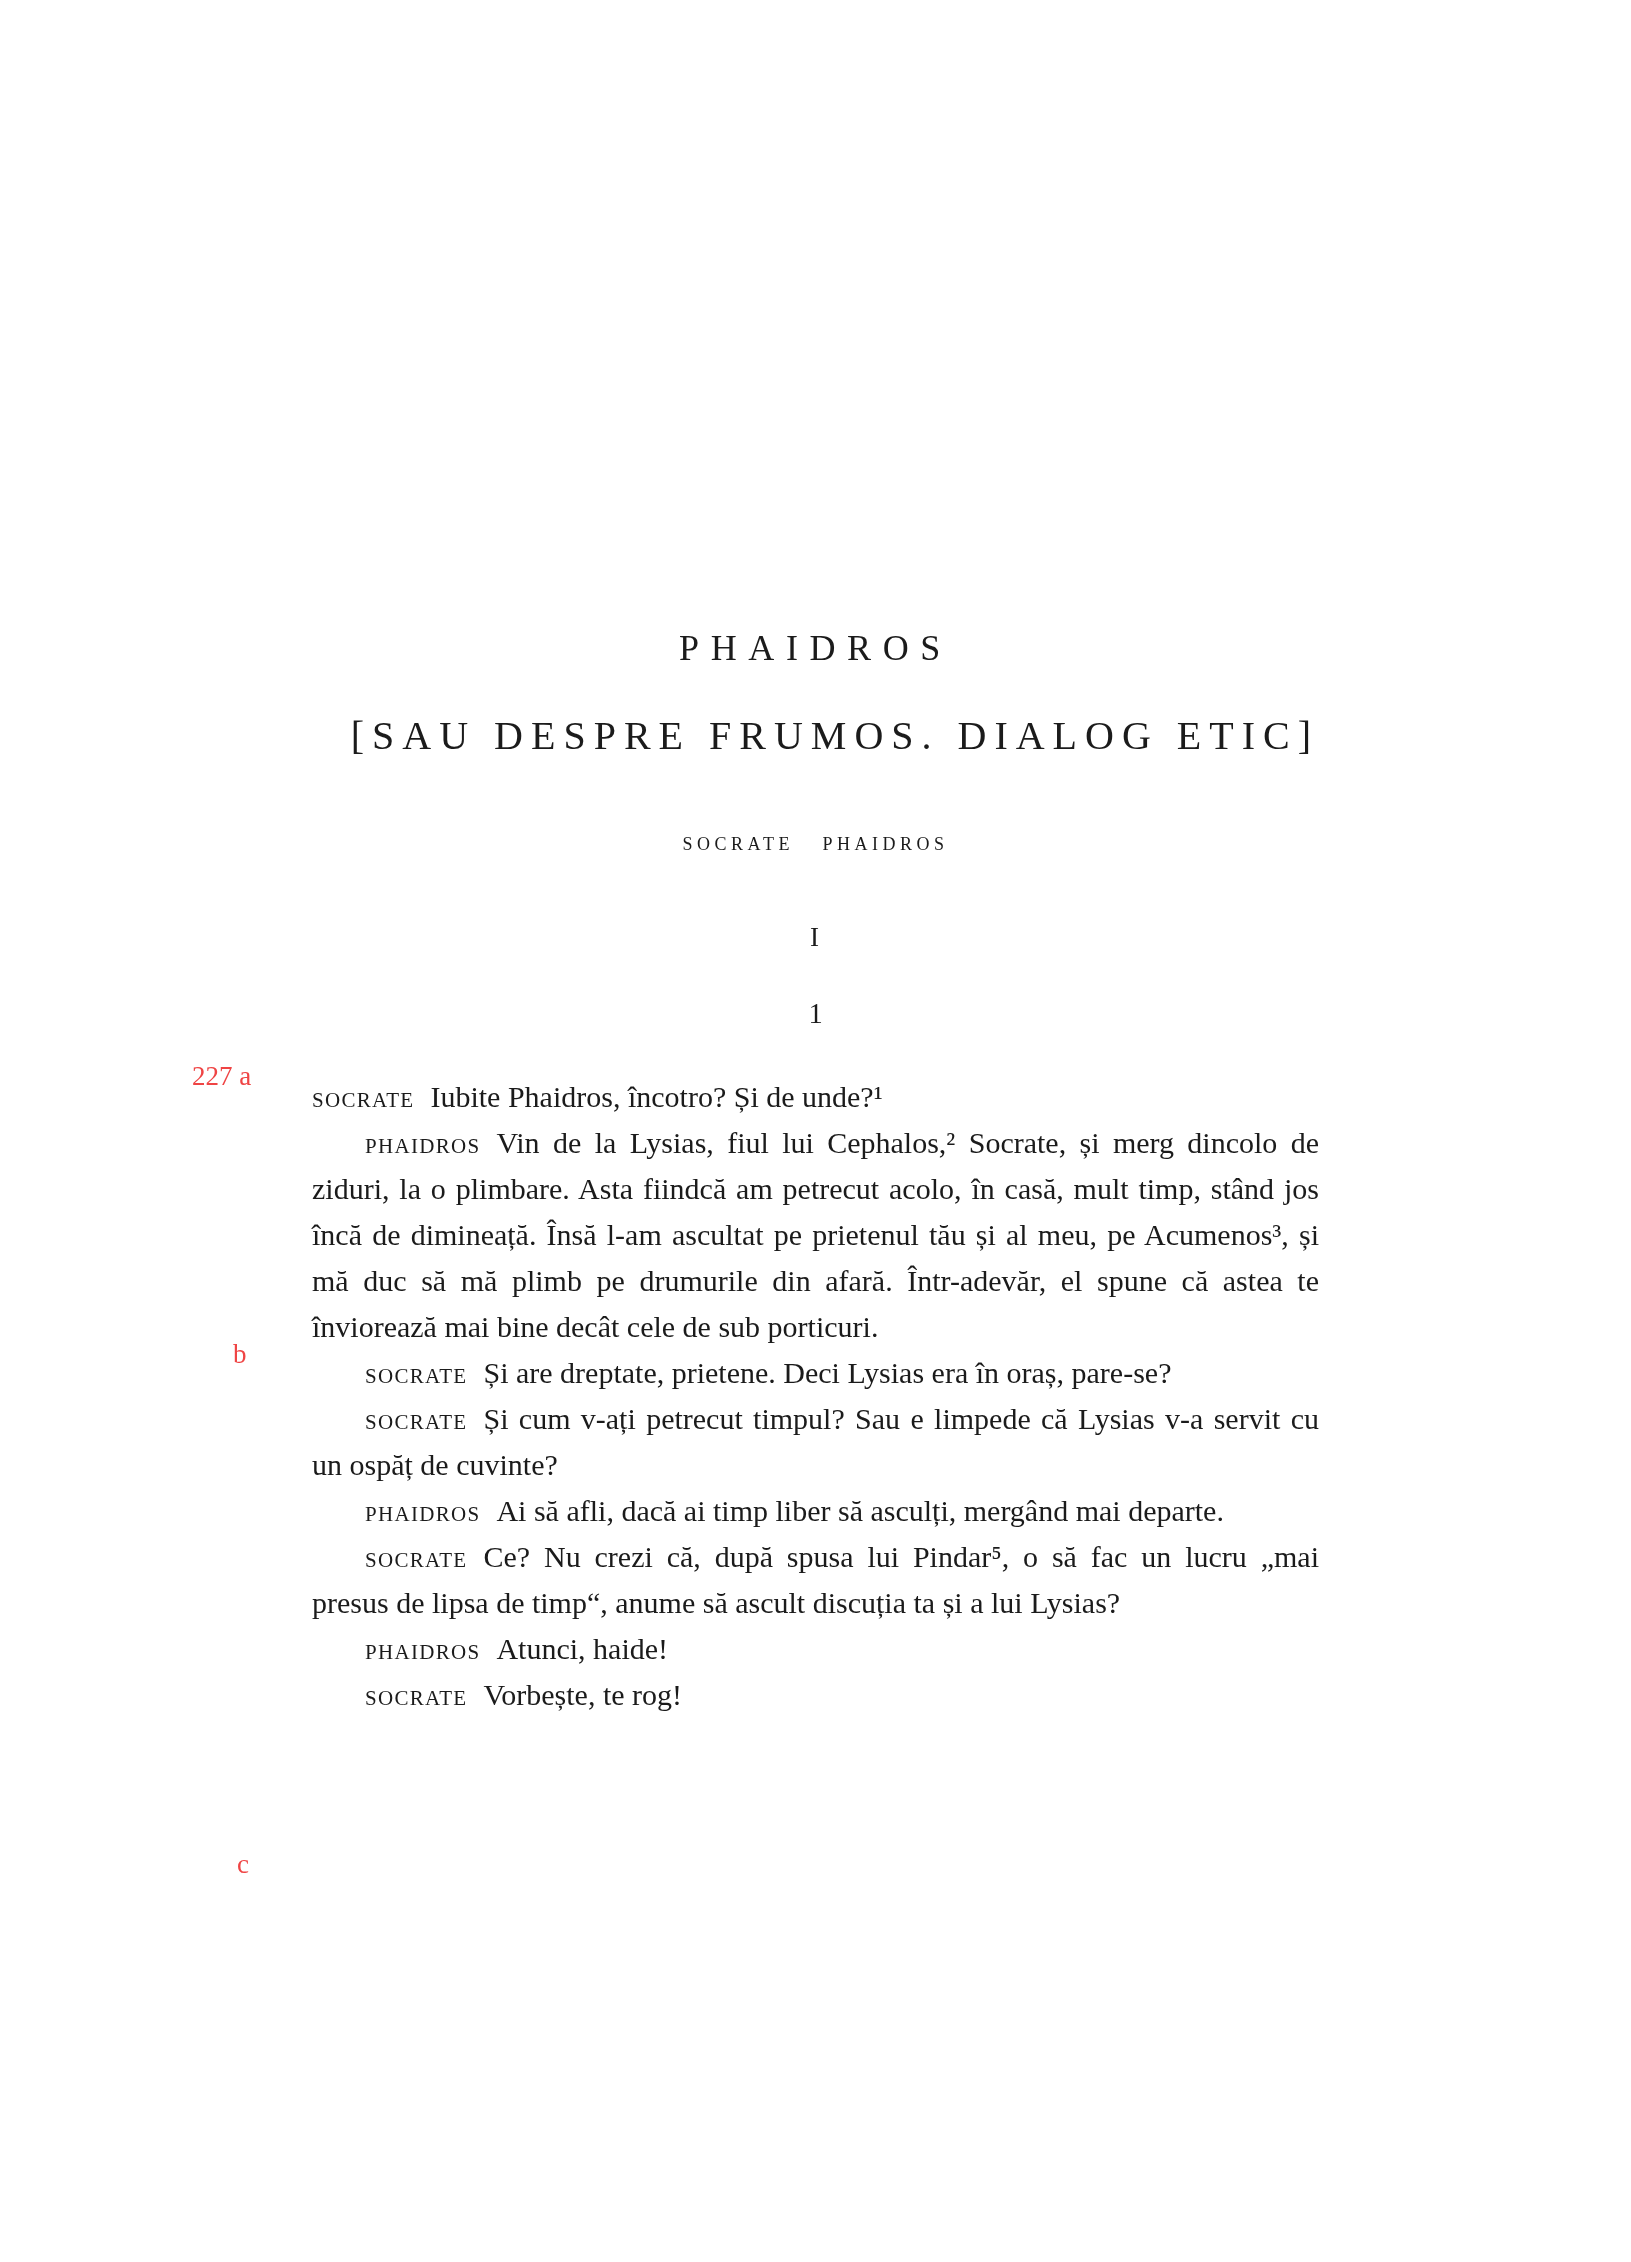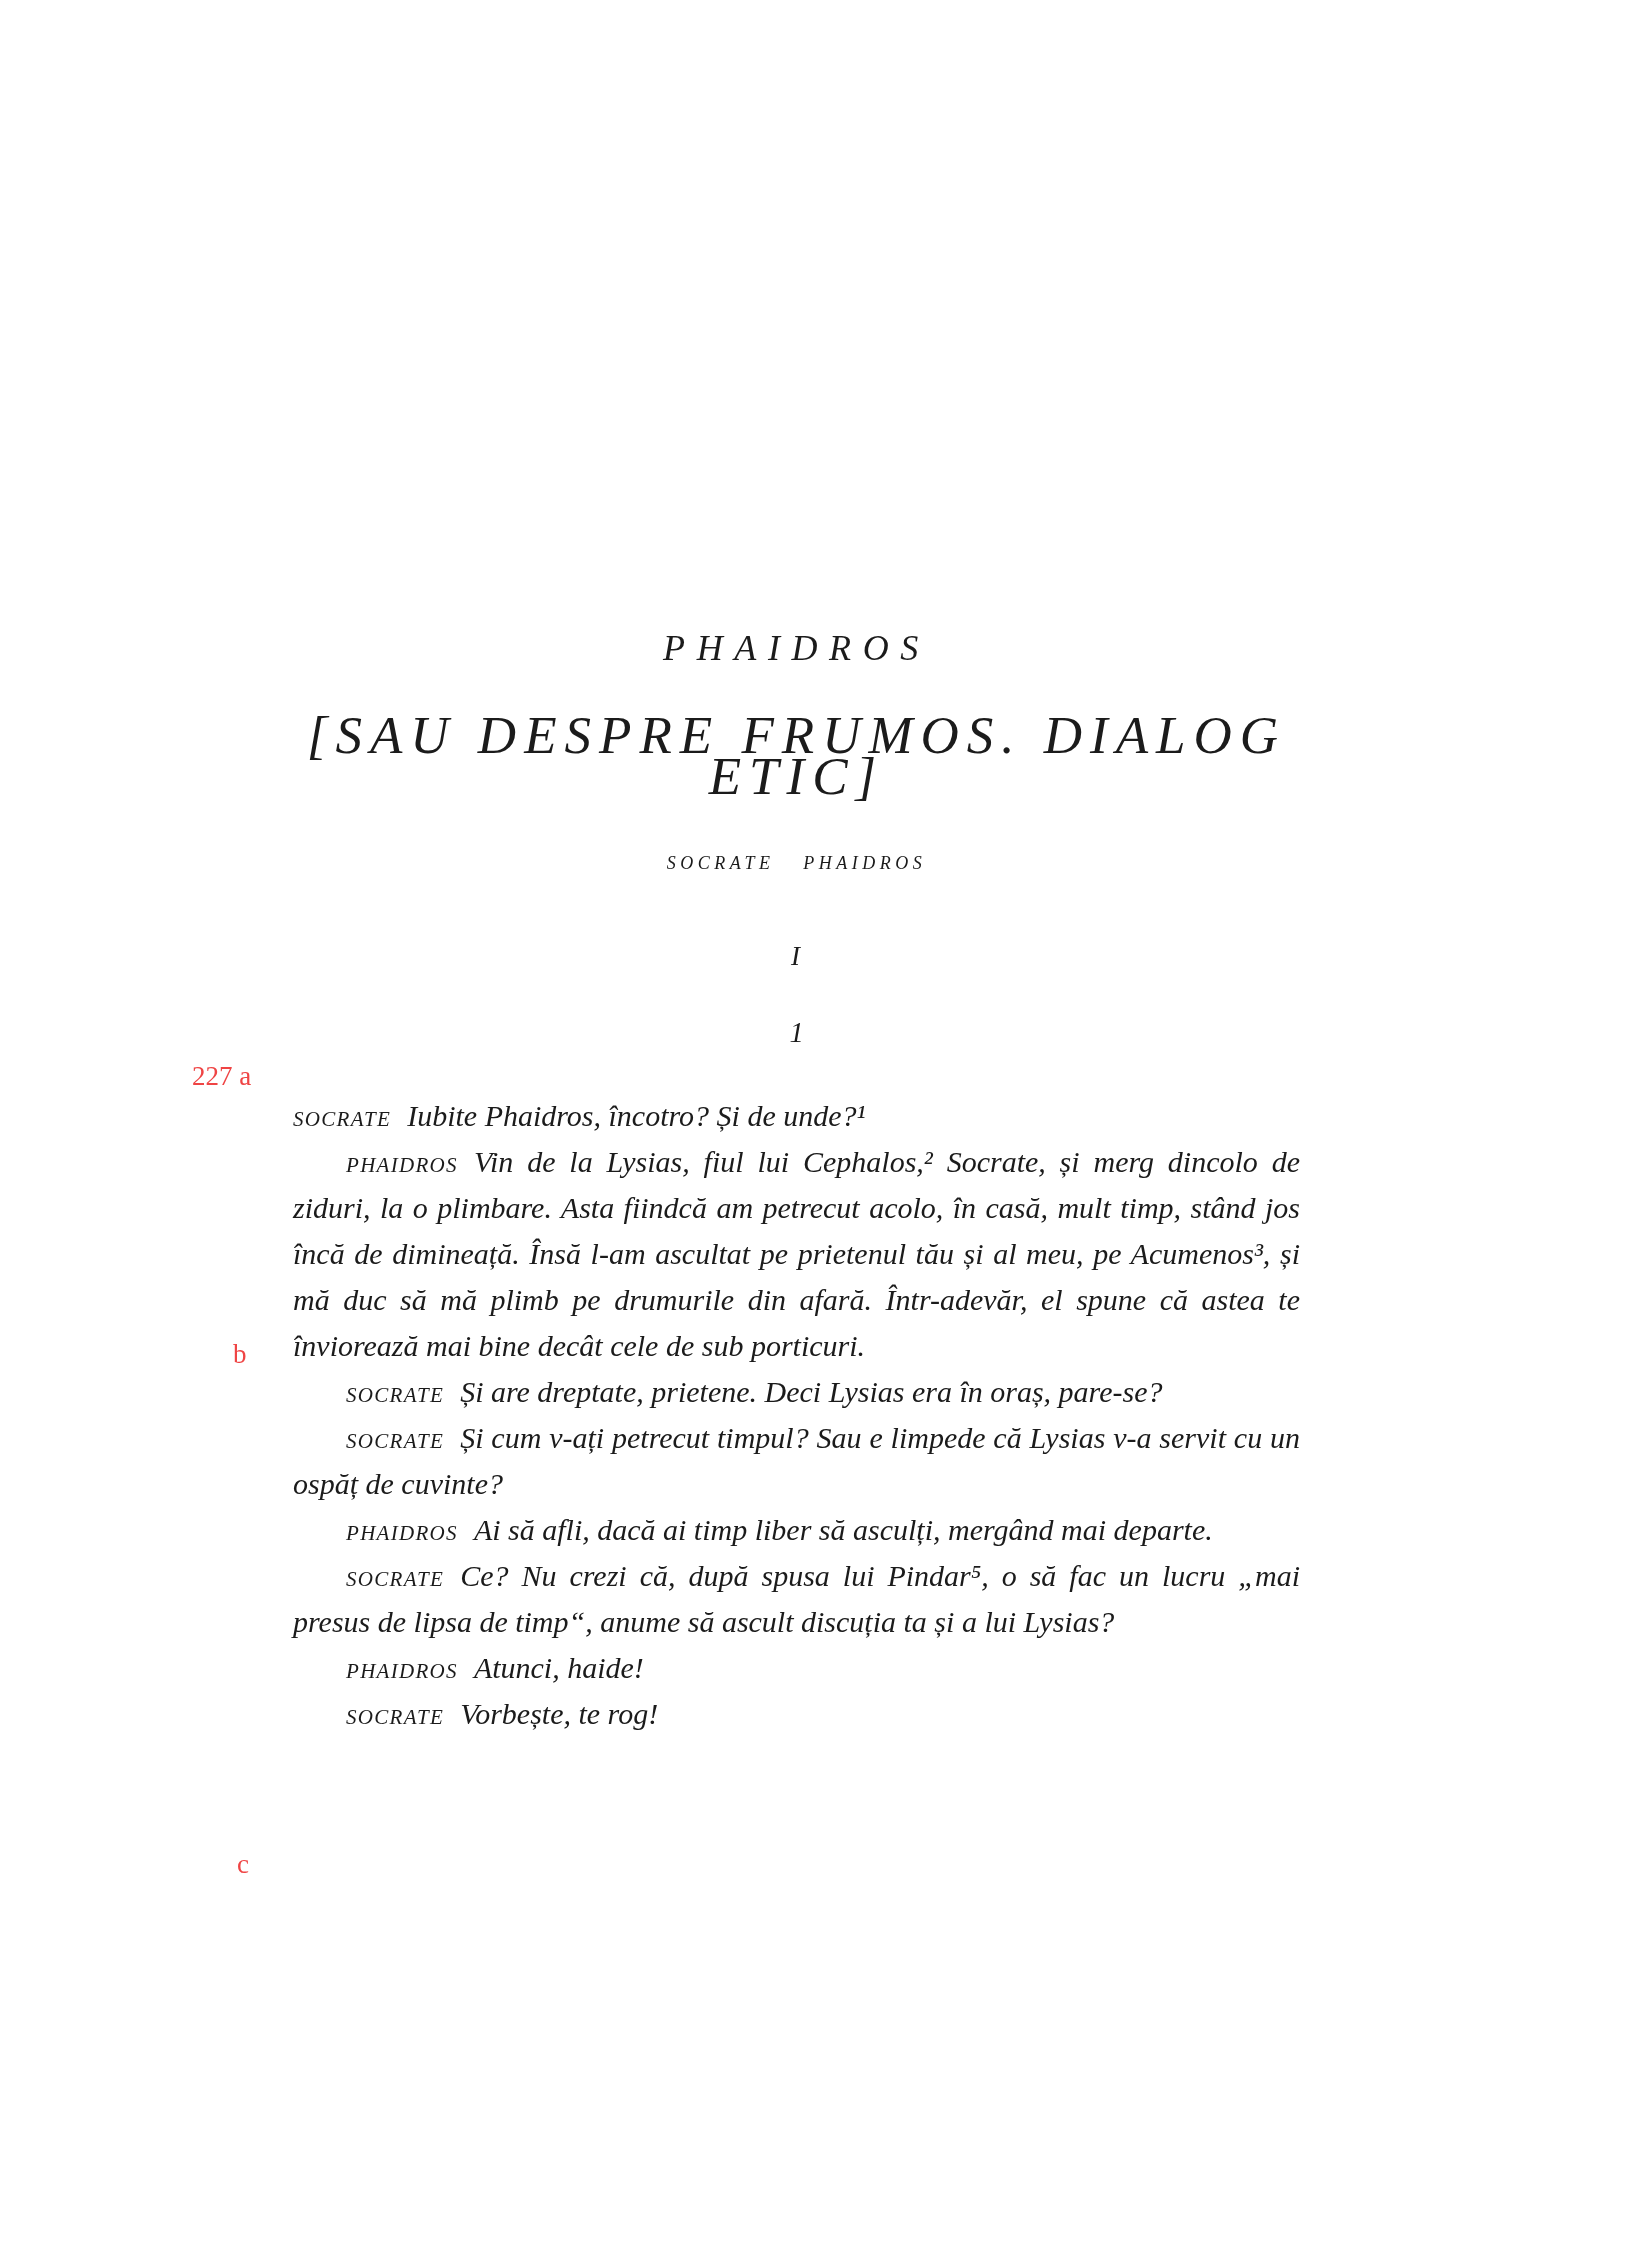--- a/index.html
+++ b/index.html
@@ -12,39 +12,38 @@
     width: 1632px;
     height: 2263px;
     background: #ffffff;
     color: #1b1b1b;
     font-family: "Liberation Serif", "DejaVu Serif", serif;
     overflow: hidden;
   }
   .text-col {
     position: absolute;
     top: 630px;
-    left: 293px;
+    left: 312px;
     width: 1007px;
-    font-style: italic;
   }
   .title {
     text-align: center;
     font-size: 36px;
     line-height: 36px;
     letter-spacing: 11.6px;
     font-weight: 500;
     margin: 0 0 49px 0;
   }
   .subtitle {
-    text-align: center;
-    font-size: 53px;
+    text-align: right;
+    font-size: 40px;
     line-height: 41px;
     letter-spacing: 8px;
     font-weight: 400;
-    margin: 0 0 54px 0;
+    margin: 0 0 76px 0;
   }
   .characters {
     text-align: center;
     font-size: 18px;
     line-height: 25px;
     letter-spacing: 4.5px;
     word-spacing: 19.6px;
     font-weight: 400;
     margin: 0 0 67px 0;
   }

